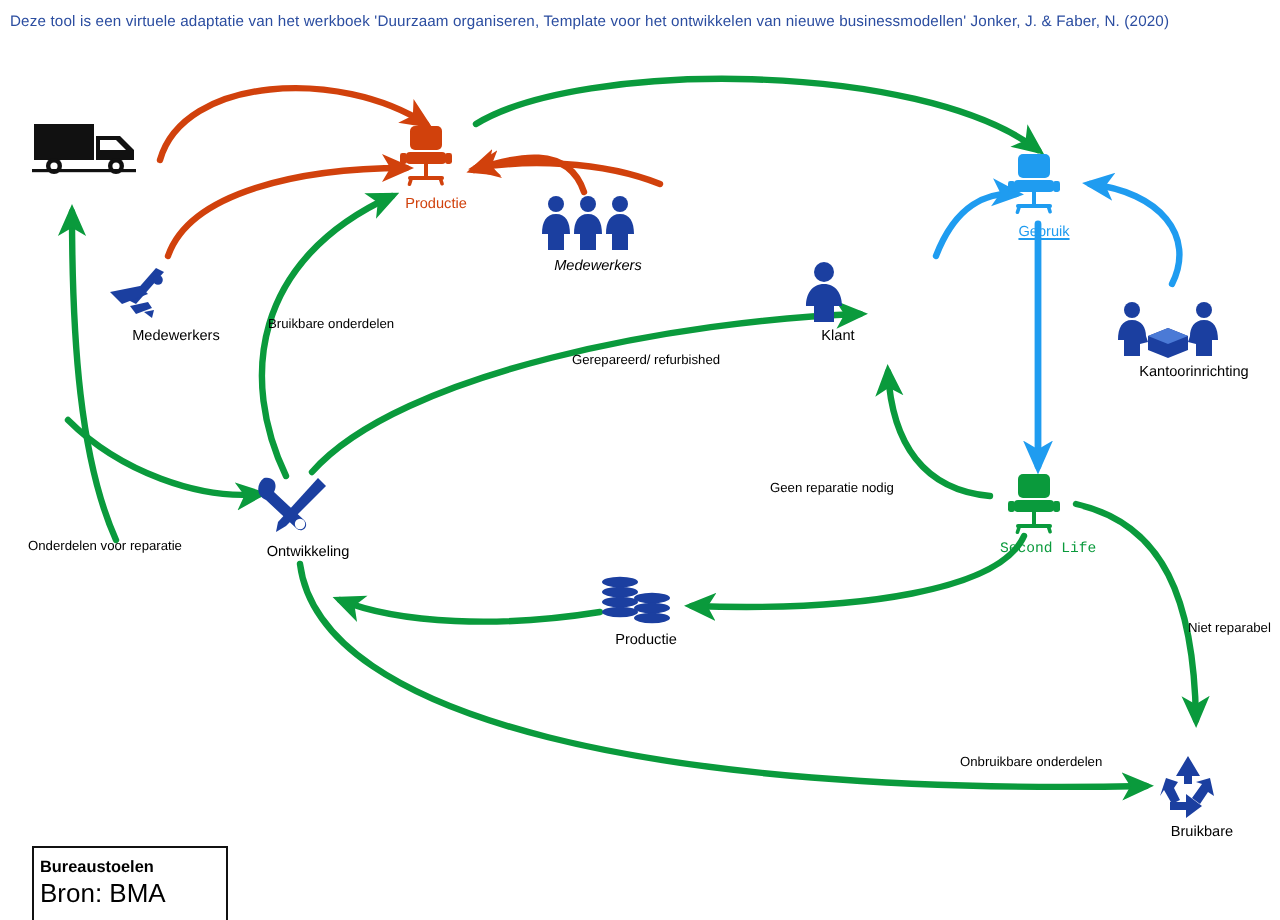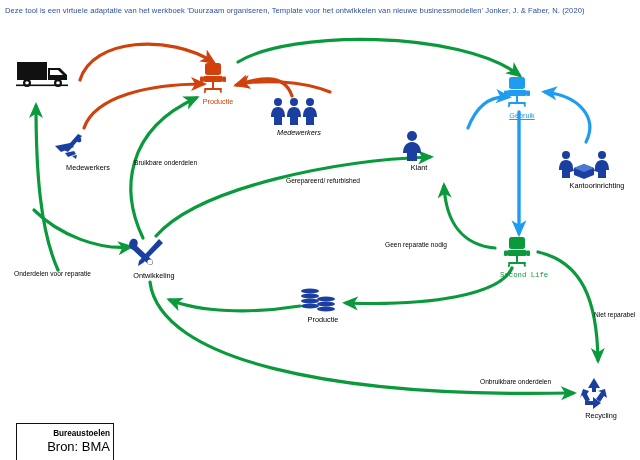--- a/index.html
+++ b/index.html
@@ -23,21 +23,21 @@
   }
   .node .cap.red{color:#d1410c;}
   .node .cap.cyan{color:#1f9cf0;text-decoration:underline;}
   .node .cap.green{color:#0a9a3c;}
   .edgelbl{
     position:absolute;font-size:6.6px;color:#000;white-space:nowrap;
   }
   .legend{
     position:absolute;left:16px;top:423px;width:90px;
     border:1px solid #111;background:#fff;
-    text-align:right;padding:5px 3px 6px 3px;
+    text-align:left;padding:5px 3px 6px 3px;
   }
   .legend .t1{font-size:8.2px;font-weight:bold;color:#000;}
   .legend .t2{font-size:13px;color:#000;margin-top:1px;}
   svg{display:block;overflow:visible;}
 </style>
 </head>
 <body>
 
 <div class="hdr">Deze tool is een virtuele adaptatie van het werkboek 'Duurzaam organiseren, Template voor het ontwikkelen van nieuwe businessmodellen' Jonker, J. &amp; Faber, N. (2020)</div>
 
@@ -206,21 +206,21 @@
 
 <div class="node" style="left:576px;top:376px;width:50px;">
   <svg width="36" height="34" viewBox="0 0 36 34">
     <g fill="#1b3fa0">
       <path d="M18,2 L24,12 L20,12 L20,16 L16,16 L16,12 L12,12 z"></path>
       <path d="M7,13 L13,15 L11,18 L14,24 L10,26 L6,19 L4,22 z"></path>
       <path d="M29,13 L31,22 L28,20 L24,26 L20,23 L25,16 L22,15 z"></path>
       <path d="M9,29 L17,29 L17,25 L25,31 L17,37 L17,33 L9,33 z" transform="translate(0,-4)"></path>
     </g>
   </svg>
-  <div class="cap">Recycling</div>
+  <div class="cap">Bruikbare</div>
 </div>
 
 <div class="node" style="left:296px;top:288px;width:54px;">
   <svg width="42" height="26" viewBox="0 0 42 26">
     <g fill="#1b3fa0">
       <ellipse cx="14" cy="3" rx="9" ry="2.6"></ellipse>
       <ellipse cx="14" cy="8" rx="9" ry="2.6"></ellipse>
       <ellipse cx="14" cy="13" rx="9" ry="2.6"></ellipse>
       <ellipse cx="14" cy="18" rx="9" ry="2.6"></ellipse>
       <ellipse cx="30" cy="11" rx="9" ry="2.6"></ellipse>

